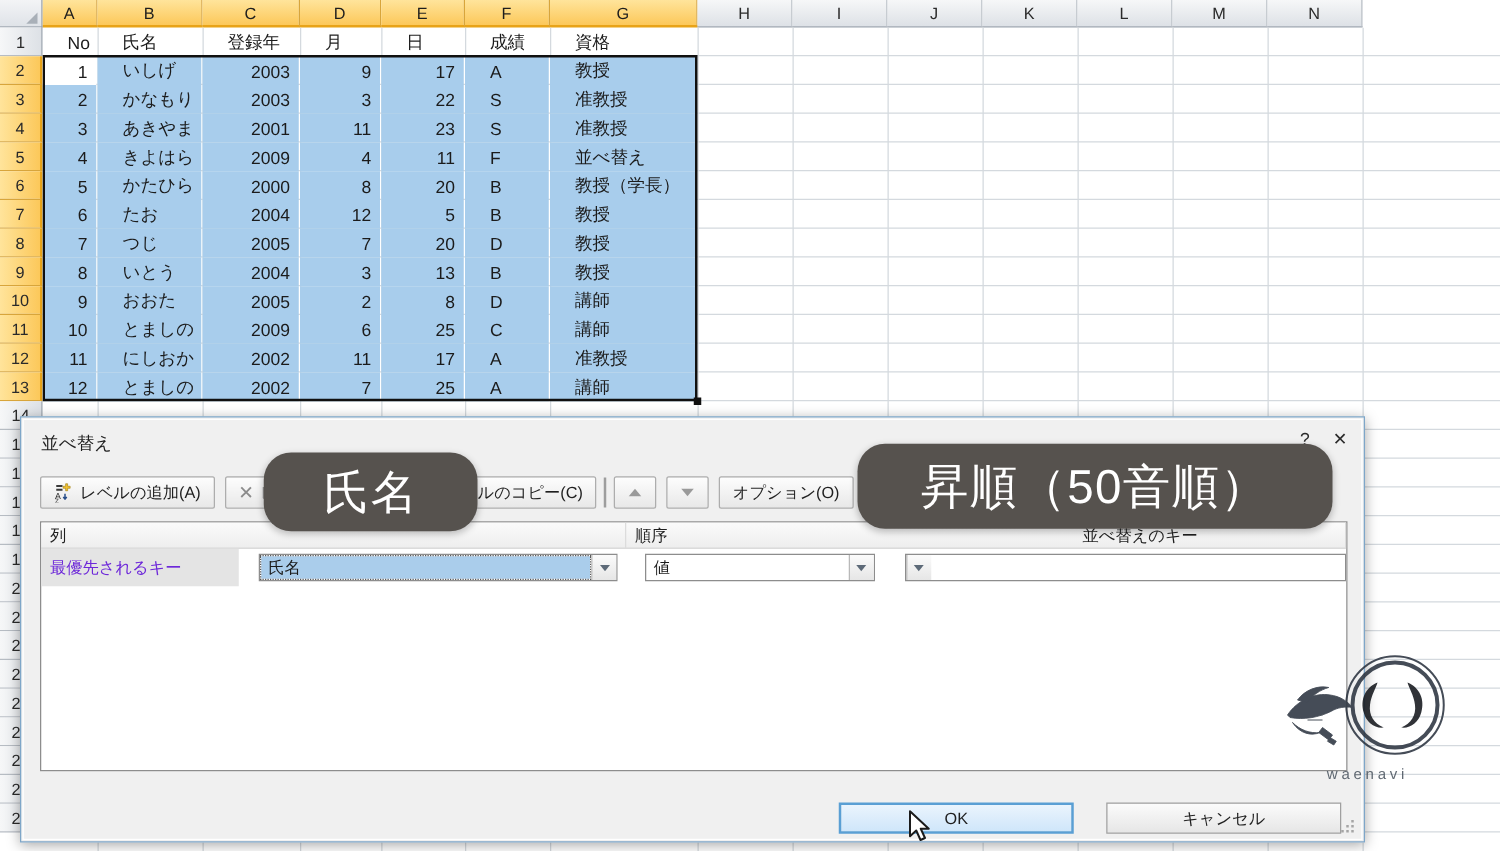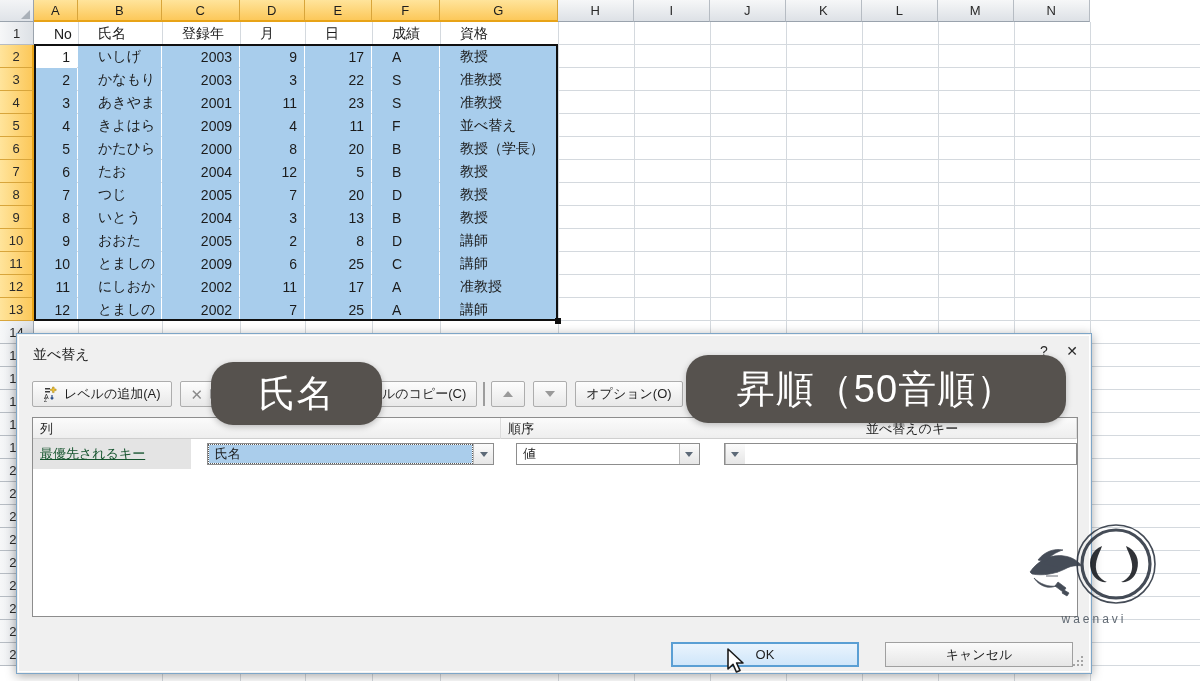--- a/index.html
+++ b/index.html
@@ -229,26 +229,25 @@
     font-size: 13px; color: #1f1f1f;
     display: flex; align-items: center;
     padding-left: 7px;
     border-right: 1px solid #dcdcdc;
     height: 21px;
   }
   .panel-datarow {
     display: flex; height: 30px; align-items: center;
   }
   .row-label {
-    font-size: 13px; color: #14532d;
+    font-size: 13px; color: #6d28d9;
     display: flex; align-items: center;
     padding-left: 7px;
     height: 30px;
     background: #e4e4e4;
-    text-decoration: underline;
   }
   .combo {
     height: 22px;
     border: 1px solid #8d8d8d;
     background: #ffffff;
     display: flex; align-items: center;
     position: relative;
   }
   .combo-val {
     flex: 1 1 auto;

